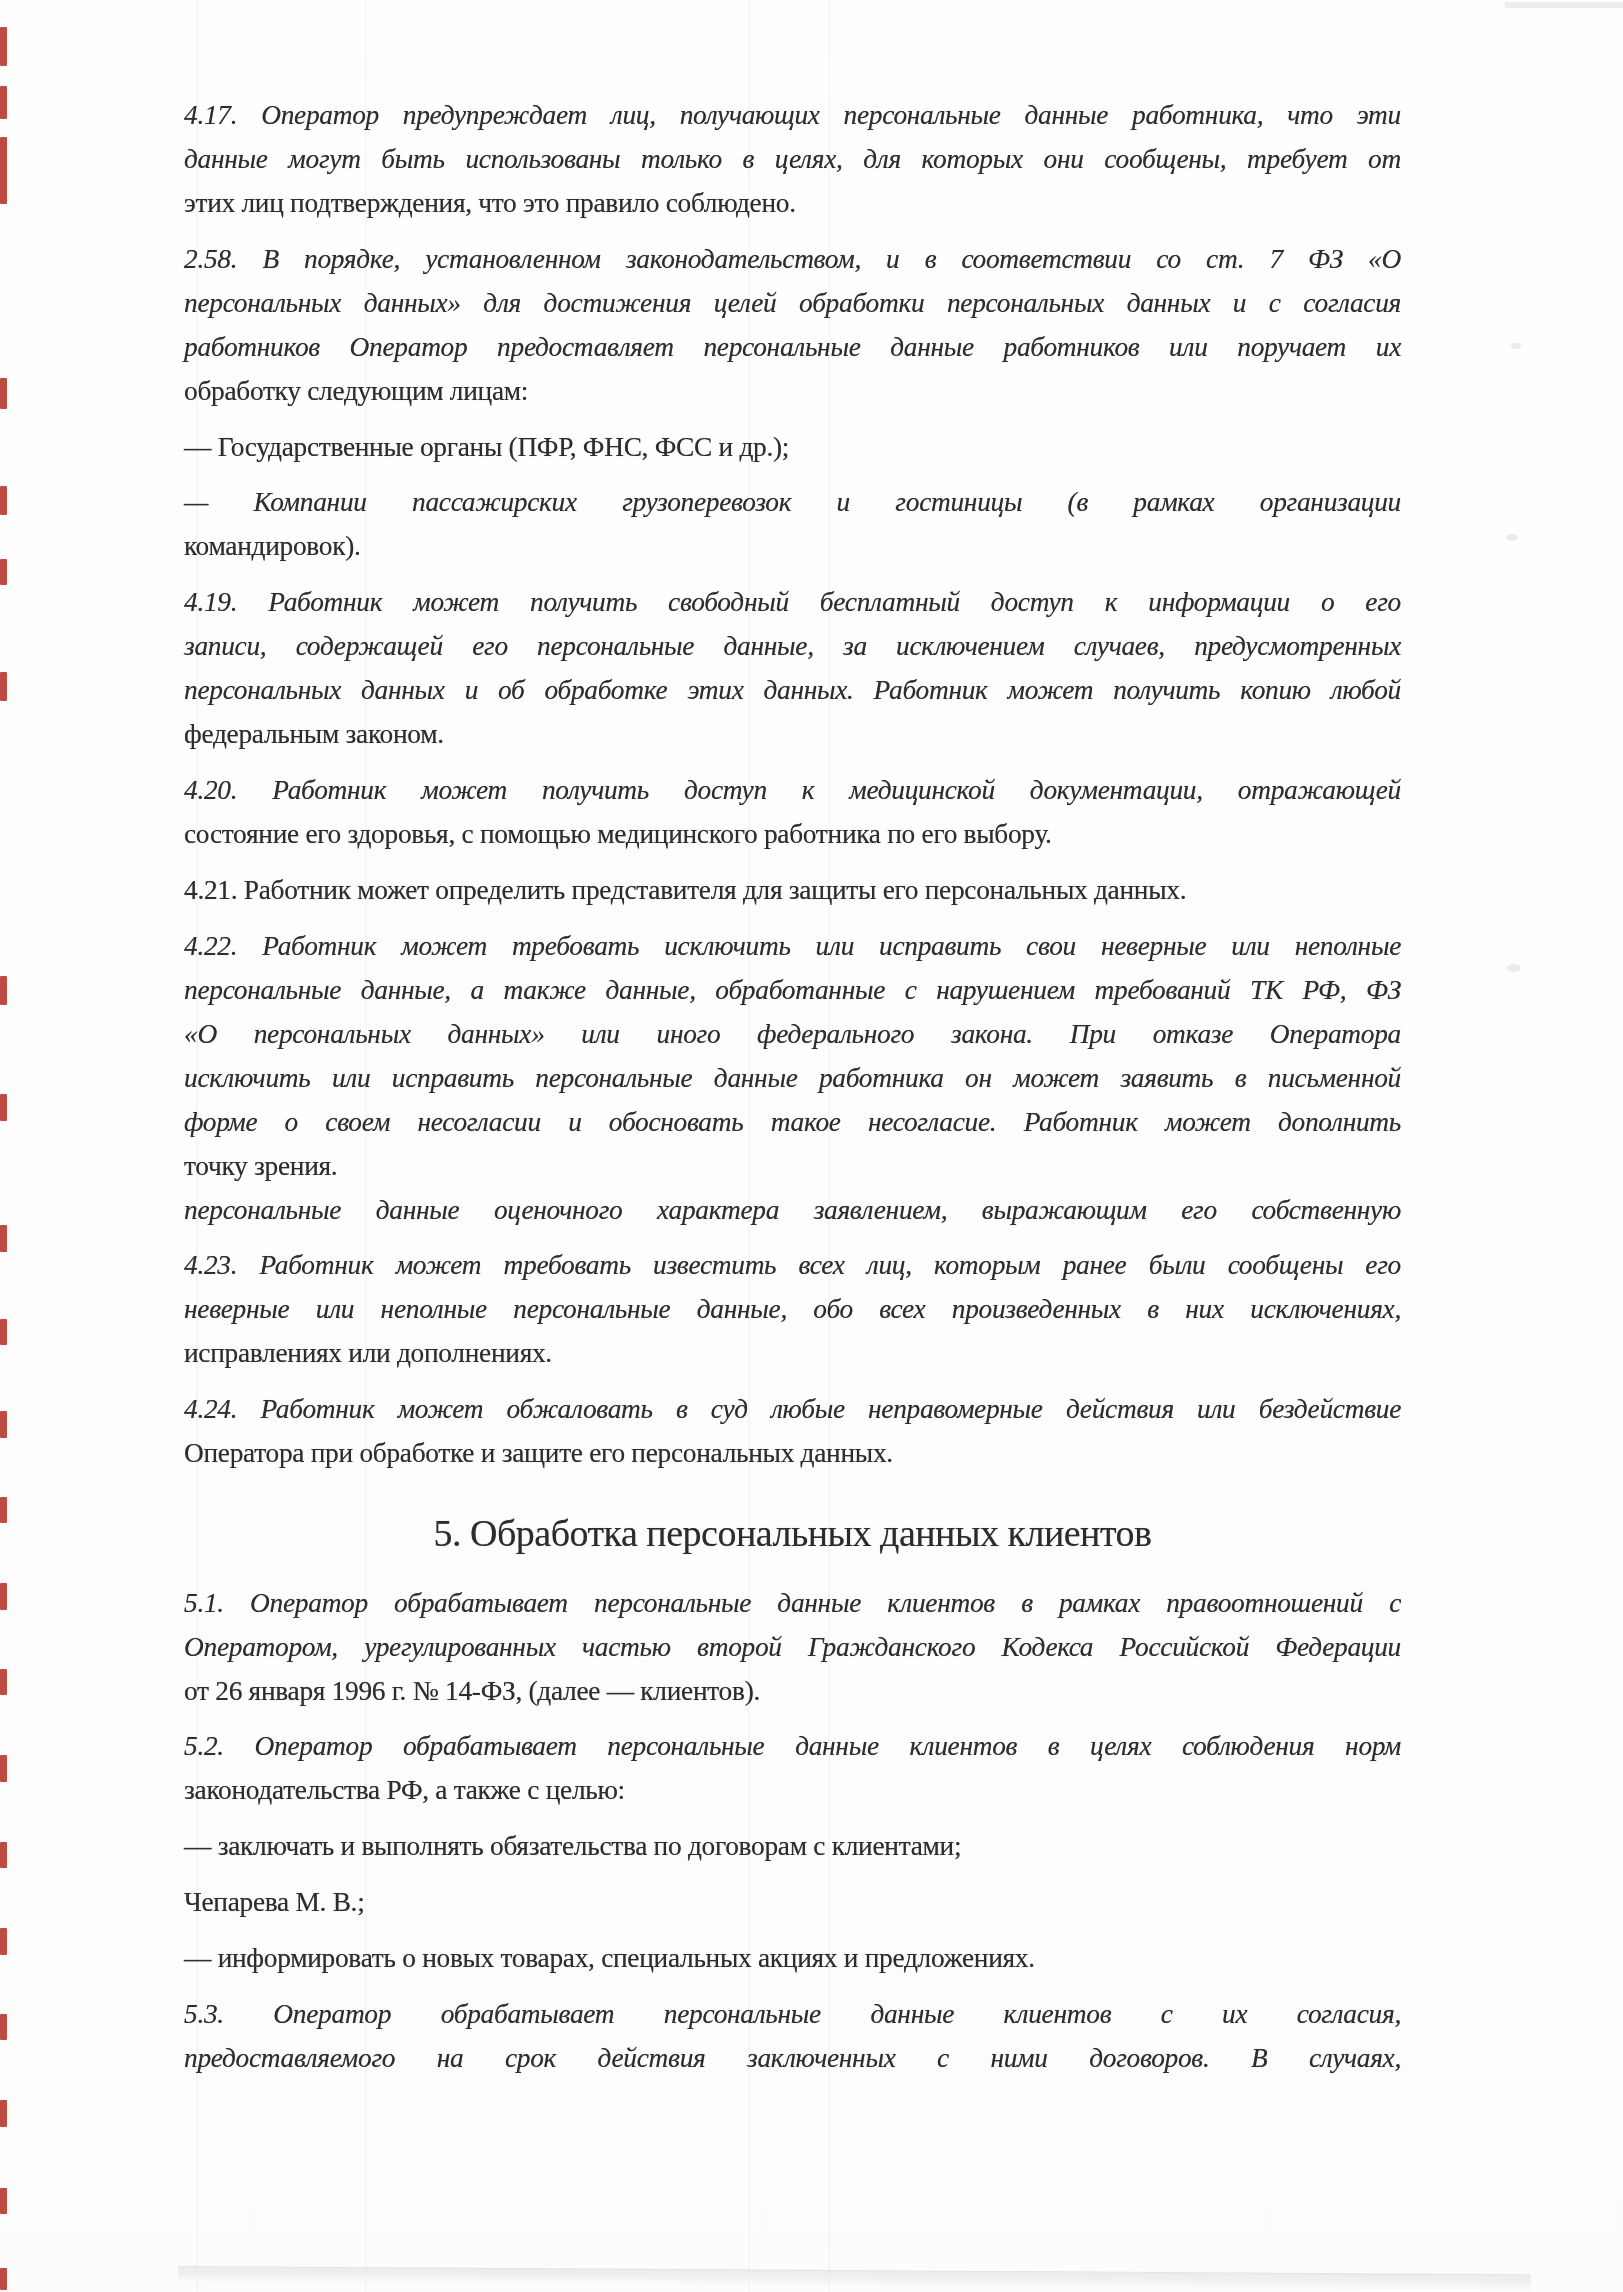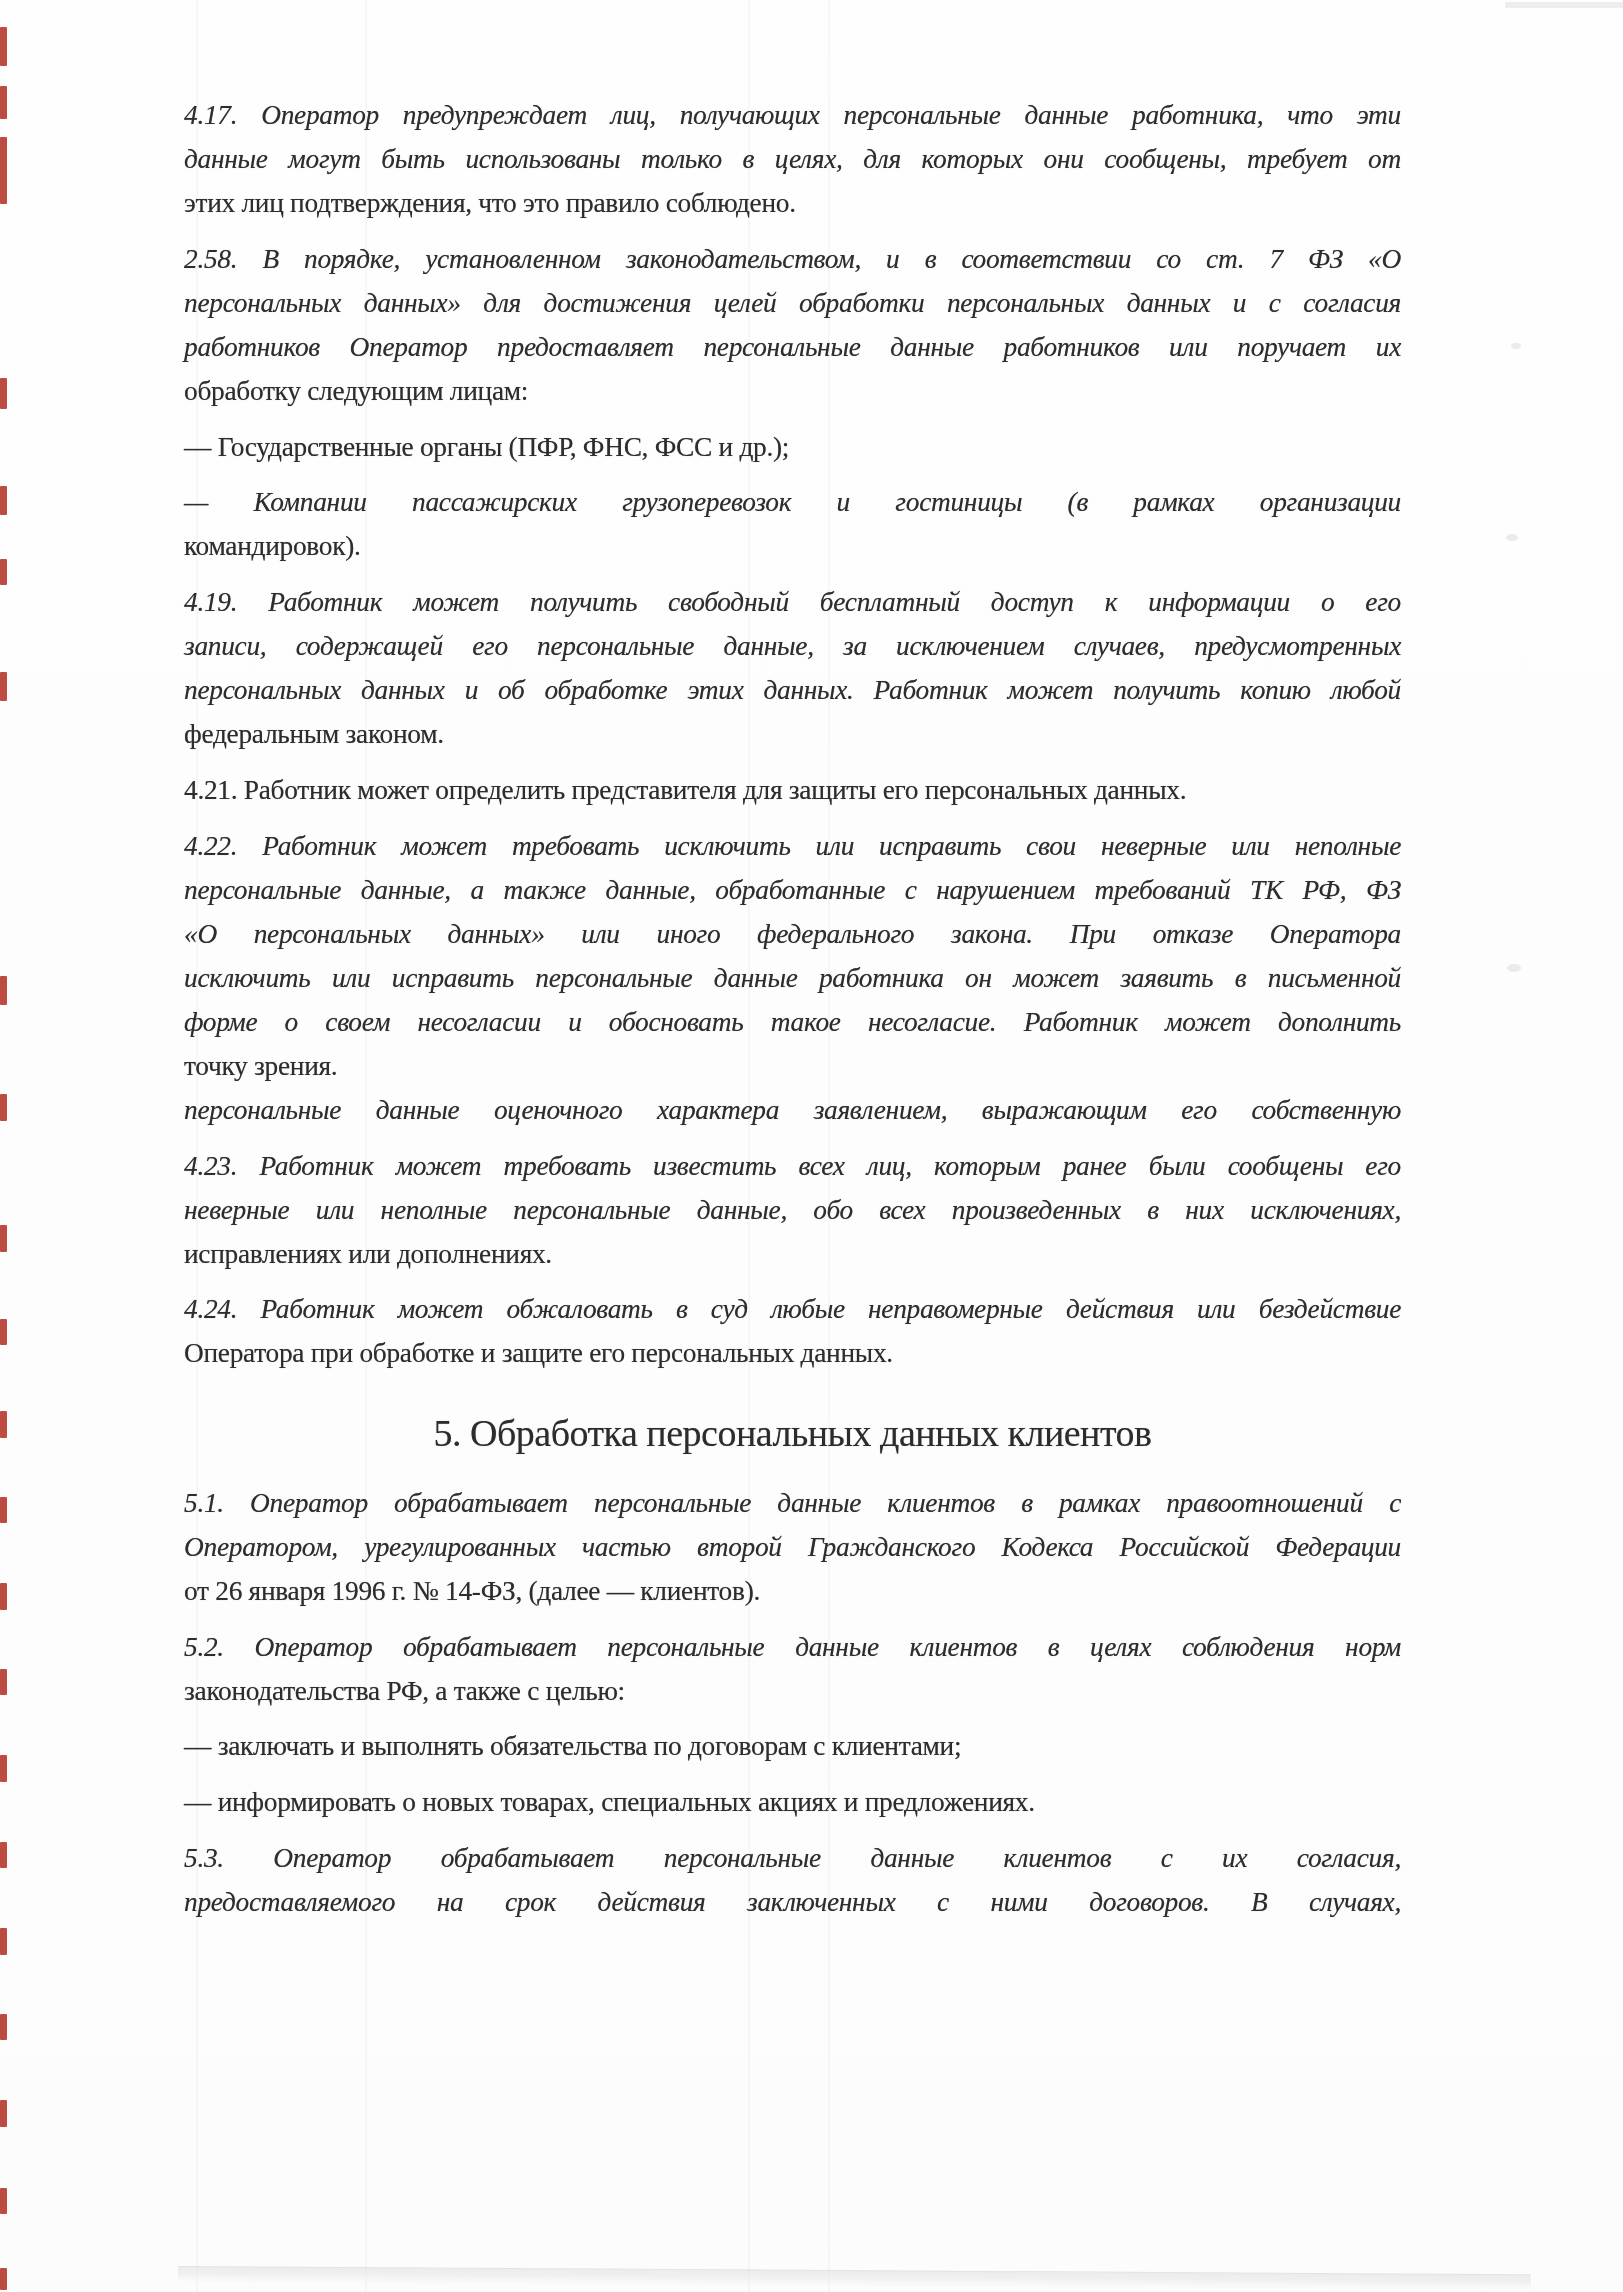--- a/index.html
+++ b/index.html
@@ -108,20 +108,24 @@
         <div class="line jl">— Компании пассажирских грузоперевозок и гостиницы (в рамках организации</div>
         <div class="line">командировок).</div>
       </div>
       <div class="para">
         <div class="line jl">4.19. Работник может получить свободный бесплатный доступ к информации о его</div>
         <div class="line jl">записи, содержащей его персональные данные, за исключением случаев, предусмотренных</div>
         <div class="line jl">персональных данных и об обработке этих данных. Работник может получить копию любой</div>
         <div class="line">федеральным законом.</div>
       </div>
       <div class="para">
+        <div class="line jl">4.20. Работник может получить доступ к медицинской документации, отражающей</div>
+        <div class="line">состояние его здоровья, с помощью медицинского работника по его выбору.</div>
+      </div>
+      <div class="para">
         <div class="line">4.21. Работник может определить представителя для защиты его персональных данных.</div>
       </div>
       <div class="para">
         <div class="line jl">4.22. Работник может требовать исключить или исправить свои неверные или неполные</div>
         <div class="line jl">персональные данные, а также данные, обработанные с нарушением требований ТК РФ, ФЗ</div>
         <div class="line jl">«О персональных данных» или иного федерального закона. При отказе Оператора</div>
         <div class="line jl">исключить или исправить персональные данные работника он может заявить в письменной</div>
         <div class="line jl">форме о своем несогласии и обосновать такое несогласие. Работник может дополнить</div>
         <div class="line">точку зрения.</div>
         <div class="line jl">персональные данные оценочного характера заявлением, выражающим его собственную</div>
@@ -142,20 +146,21 @@
         <div class="line">от 26 января 1996 г. № 14-ФЗ, (далее — клиентов).</div>
       </div>
       <div class="para">
         <div class="line jl">5.2. Оператор обрабатывает персональные данные клиентов в целях соблюдения норм</div>
         <div class="line">законодательства РФ, а также с целью:</div>
       </div>
       <div class="para">
         <div class="line">— заключать и выполнять обязательства по договорам с клиентами;</div>
       </div>
       <div class="para">
+        <div class="line">Чепарева М. В.;</div>
       </div>
       <div class="para">
         <div class="line">— информировать о новых товарах, специальных акциях и предложениях.</div>
       </div>
       <div class="para">
         <div class="line jl">5.3. Оператор обрабатывает персональные данные клиентов с их согласия,</div>
         <div class="line jl">предоставляемого на срок действия заключенных с ними договоров. В случаях,</div>
       </div>
     </div>
   <div>

